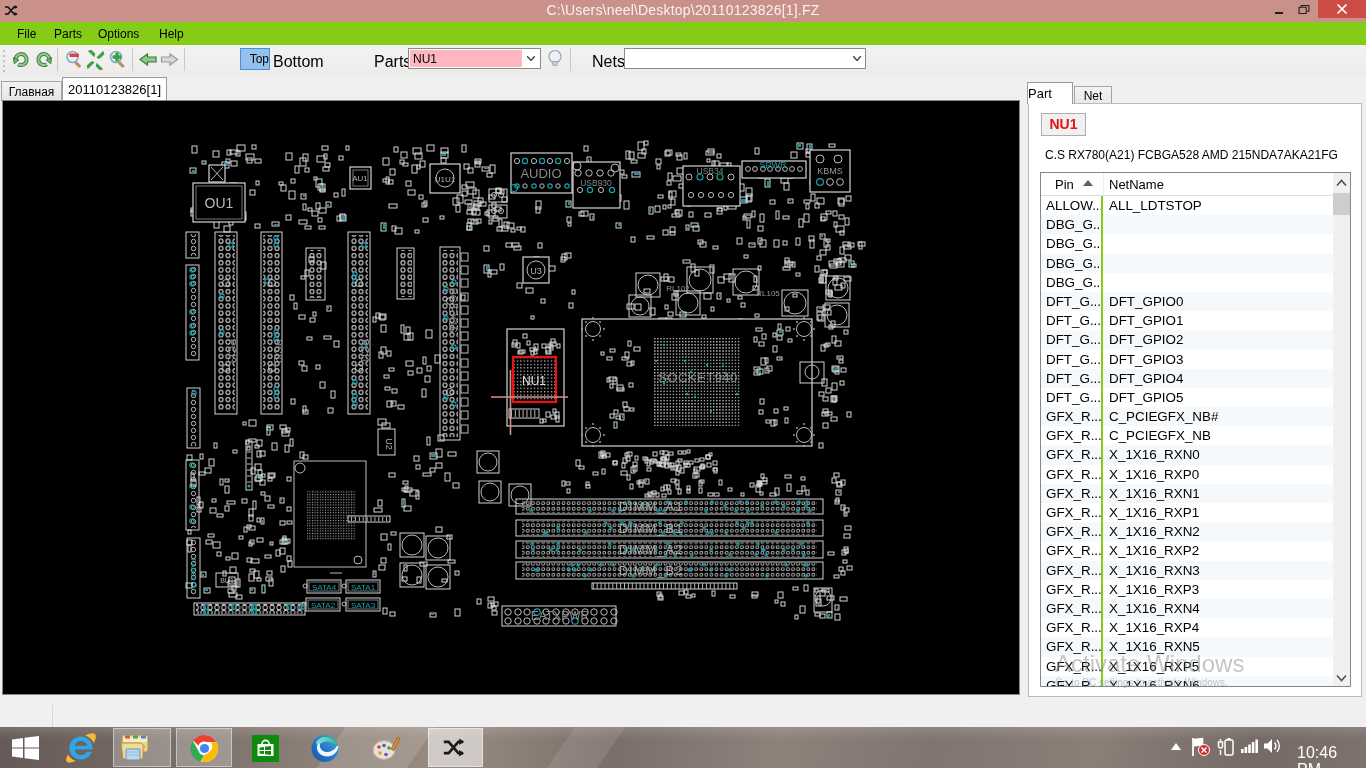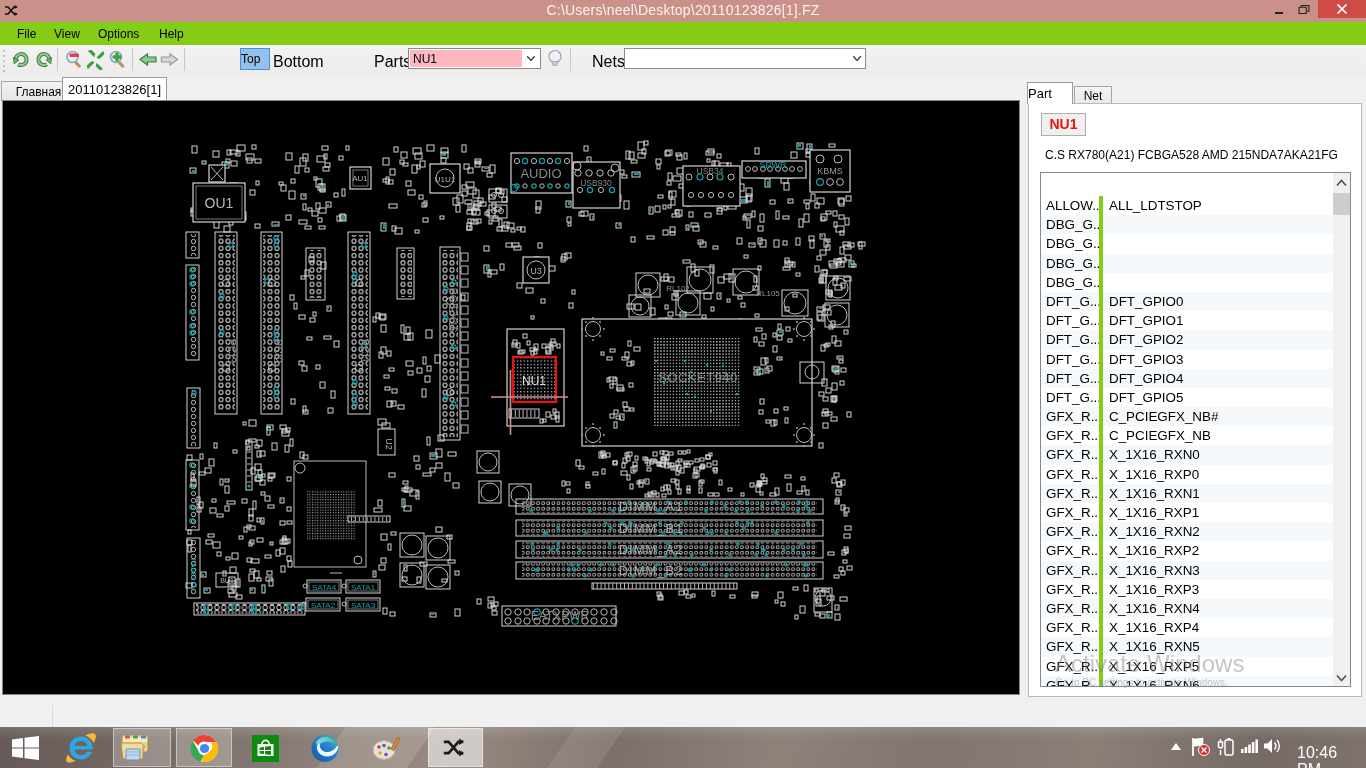--- a/index.html
+++ b/index.html
@@ -10,43 +10,43 @@
 #titletext{position:absolute;left:0;right:0;top:2px;text-align:center;font-size:14px;letter-spacing:0.2px;color:#faf2f0}
 #minbtn{position:absolute;left:1275px;top:11.5px;width:8px;height:2px;background:#1f1f1f}
 #maxbtn{position:absolute;left:1298px;top:5px;width:12px;height:9px}
 #closebtn{position:absolute;left:1318px;top:0;width:48px;height:18px;background:#cd4c46}
 
 #menubar{position:absolute;left:0;top:22px;width:1366px;height:23px;background:#84cc16;font-size:12px;color:#000}
 #menubar span{position:absolute;top:5px}
 
 #toolbar{position:absolute;left:0;top:45px;width:1366px;height:31px;background:linear-gradient(#f4f3f2,#ecebea)}
 .tlabel{position:absolute;top:8px;font-size:16px;color:#000}
-#topbtn{position:absolute;left:240px;top:3px;width:30px;height:22px;background:#94c1e9;border:1px solid #4a90d9;font-size:12px;text-align:left;line-height:20px}
+#topbtn{position:absolute;left:240px;top:3px;width:30px;height:22px;background:#94c1e9;border:1px solid #4a90d9;font-size:12px;text-align:right;line-height:20px}
 #combo1{position:absolute;left:408px;top:3px;width:133px;height:21px;background:#fff;border:1px solid #8a8a8a}
 #combo1 .fill{position:absolute;left:1px;top:1px;width:112px;height:17px;background:#ffb6be;font-size:12px;padding:2px 0 0 3px}
 #combo2{position:absolute;left:624px;top:3px;width:242px;height:21px;background:#fff;border:1px solid #8a8a8a}
 .chev{position:absolute;top:7px;width:8px;height:5px}
 
 #tabrow{position:absolute;left:0;top:76px;width:1366px;height:25px;background:#f0f0f0}
-.tab1{position:absolute;left:1px;top:5px;width:75px;height:20px;background:linear-gradient(#f2f2f2,#e6e6e6);border:1px solid #a5a5a5;border-bottom:none;font-size:12px;text-align:center;padding-top:3px;color:#000}
+.tab1{position:absolute;left:1px;top:5px;width:61px;height:20px;background:linear-gradient(#f2f2f2,#e6e6e6);border:1px solid #a5a5a5;border-bottom:none;font-size:12px;text-align:center;padding-top:3px;color:#000}
 .tab2{position:absolute;left:62px;top:1px;width:105px;height:24px;background:#fff;border:1px solid #9a9a9a;border-bottom:none;font-size:13px;text-align:center;padding-top:4px;color:#000}
 
 #canvas{position:absolute;left:2px;top:100px;width:1018px;height:595px;background:#000;border:1px solid #828790}
 
 #rpanel{position:absolute;left:1028px;top:103px;width:334px;height:594px;background:#fff;border:1px solid #bababa}
 .ptab1{position:absolute;left:1027px;top:82px;width:46px;height:22px;background:#fff;border:1px solid #9a9a9a;border-bottom:none;font-size:13px;text-align:left;padding-top:3px;z-index:3}
 .ptab2{position:absolute;left:1074px;top:86px;width:38px;height:18px;background:linear-gradient(#f4f4f4,#e8e8e8);border:1px solid #a5a5a5;border-bottom:none;font-size:12px;text-align:center;padding-top:2px}
 #nu1box{position:absolute;left:1041px;top:113px;width:45px;height:23px;background:#f0f0f0;border:1px solid #adadad;color:#e8130e;font-weight:bold;font-size:14px;text-align:center;line-height:21px}
 #partdesc{position:absolute;left:1045px;top:148px;width:320px;font-size:12px;color:#000000}
 #ptable{position:absolute;left:1040px;top:172px;width:311px;height:515px;border:1px solid #828790;background:#fff}
 #thead{position:absolute;left:0;top:0;width:292px;height:23px;background:#fff;border-bottom:1px solid #e0e0e0;font-size:13px}
 #tbody{position:absolute;left:0;top:23px;width:292px;height:490px;overflow:hidden}
 .trow{height:19.2px;display:flex;font-size:13.4px;background:#fff}
 .trow.alt{background:#f6f9fc}
-.tc1{width:62px;padding:2px 0 0 5px;border-right:4px solid #84cc16;white-space:nowrap;overflow:hidden}
+.tc1{width:62px;padding:2px 0 0 5px;border-right:2px solid #84cc16;white-space:nowrap;overflow:hidden}
 .tc2{padding:2px 0 0 6px;white-space:nowrap}
 #vscroll{position:absolute;right:0;top:0;width:17px;height:513px;background:#f0f0f0}
 
 #wm1{position:absolute;left:1055px;top:650px;font-size:24px;color:rgba(120,128,136,0.45);z-index:5}
 #wm2{position:absolute;left:1055px;top:677px;font-size:10px;color:rgba(120,128,136,0.45);z-index:5}
 
 #statusbar{position:absolute;left:0;top:697px;width:1366px;height:30px;background:#f0f0f0}
 #statusbar .sep{position:absolute;left:52px;top:8px;width:1px;height:22px;background:#d8d8d8}
 
 #taskbar{position:absolute;left:0;top:727px;width:1366px;height:41px;overflow:hidden;background:linear-gradient(97deg,#655a57 0%,#736863 10%,#8d817a 24%,#998b82 33%,#7a6f6a 45%,#8e827b 57%,#80756f 68%,#8b7f78 80%,#756a65 92%,#7d726c 100%)}
@@ -69,21 +69,21 @@
   <svg id="maxbtn" width="12" height="10" viewBox="0 0 12 10">
         <path d="M3 2.5V0.5h8.5V7h-2M0.5 2.5h8v7h-8z" stroke="#1f1f1f" stroke-width="1.2" fill="none"></path>
       </svg>
   <div id="closebtn"><svg width="48" height="18" viewBox="0 0 48 18">
           <path d="M19.5 4.5l9 9M28.5 4.5l-9 9" stroke="#fff" stroke-width="1.7"></path>
         </svg></div>
 </div>
 
 <div id="menubar">
   <span style="left:17px">File</span>
-  <span style="left:54px">View</span>
+  <span style="left:54px">Parts</span>
   <span style="left:98px">Options</span>
   <span style="left:159px">Help</span>
 </div>
 
 <div id="toolbar">
   <svg width="870" height="31" viewBox="0 0 870 31" style="position:absolute;left:0;top:0">
     <g fill="#b0b0b0">
           <circle cx="4" cy="6" r="1"></circle>
           <circle cx="4" cy="11" r="1"></circle>
           <circle cx="4" cy="16" r="1"></circle>
@@ -1666,20 +1666,28 @@
         <rect x="832" y="478" width="4" height="5" class="w"></rect>
       </svg>
     </div>
 
 <div class="ptab1">Part</div>
 <div class="ptab2">Net</div>
 <div id="rpanel"></div>
 <div id="nu1box">NU1</div>
 <div id="partdesc">C.S RX780(A21) FCBGA528 AMD 215NDA7AKA21FG</div>
 <div id="ptable">
+  <div id="thead">
+    <span style="position:absolute;left:14px;top:4px">Pin</span>
+    <svg style="position:absolute;left:42px;top:7px" width="10" height="6" viewBox="0 0 10 6">
+          <path d="M5 0L10 6H0z" fill="#606060"></path>
+        </svg>
+    <span style="position:absolute;left:68px;top:4px">NetName</span>
+    <div style="position:absolute;left:62px;top:0;width:1px;height:23px;background:#ededed"></div>
+  </div>
   <div id="tbody">
 <div class="trow">
           <div class="tc1">ALLOW...</div>
           <div class="tc2">ALL_LDTSTOP</div>
         </div>
 <div class="trow alt">
           <div class="tc1">DBG_G...</div>
           <div class="tc2"></div>
         </div>
 <div class="trow">

